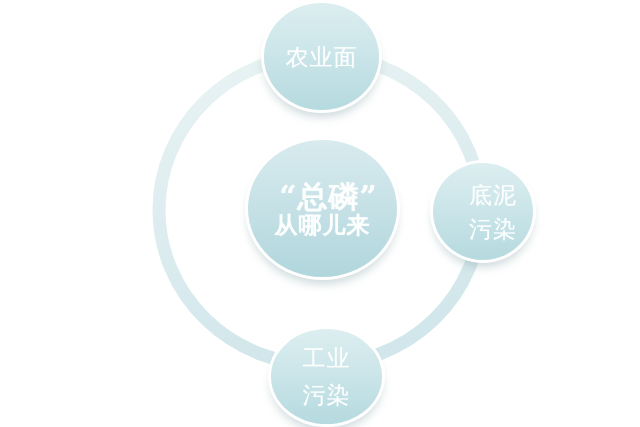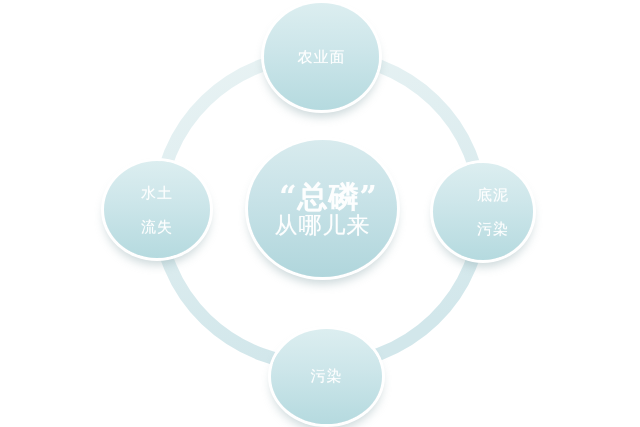--- a/index.html
+++ b/index.html
@@ -46,23 +46,24 @@
     font-size: 30px;
     font-weight: bold;
     letter-spacing: 1px;
     line-height: 32px;
     margin-left: 12px;
   }
   .center-subtitle {
     font-size: 23px;
     letter-spacing: 1px;
     line-height: 24px;
+    font-weight: bold;
   }
   .sat {
-    font-size: 15px;
+    font-size: 23px;
     letter-spacing: 1px;
   }
   .sat span { display: block; }
   .node-top {
     left: 264px;
     top: 3px;
     width: 115px;
     height: 107px;
   }
   .node-top span { line-height: 30px; }
@@ -105,27 +106,24 @@
 
   <div class="node node-center">
     <span class="center-title">“总磷”</span>
     <span class="center-subtitle">从哪儿来</span>
   </div>
 
   <div class="node sat node-top">
     <span>农业面</span>
   </div>
 
-  <div class="node sat node-left">
-    <span>水土</span>
-    <span>流失</span>
-  </div>
 
   <div class="node sat node-right">
     <span>底泥</span>
     <span>污染</span>
   </div>
 
   <div class="node sat node-bottom">
+    <span>工业</span>
     <span>污染</span>
   </div>
 
 </div>
 
 </body></html>

